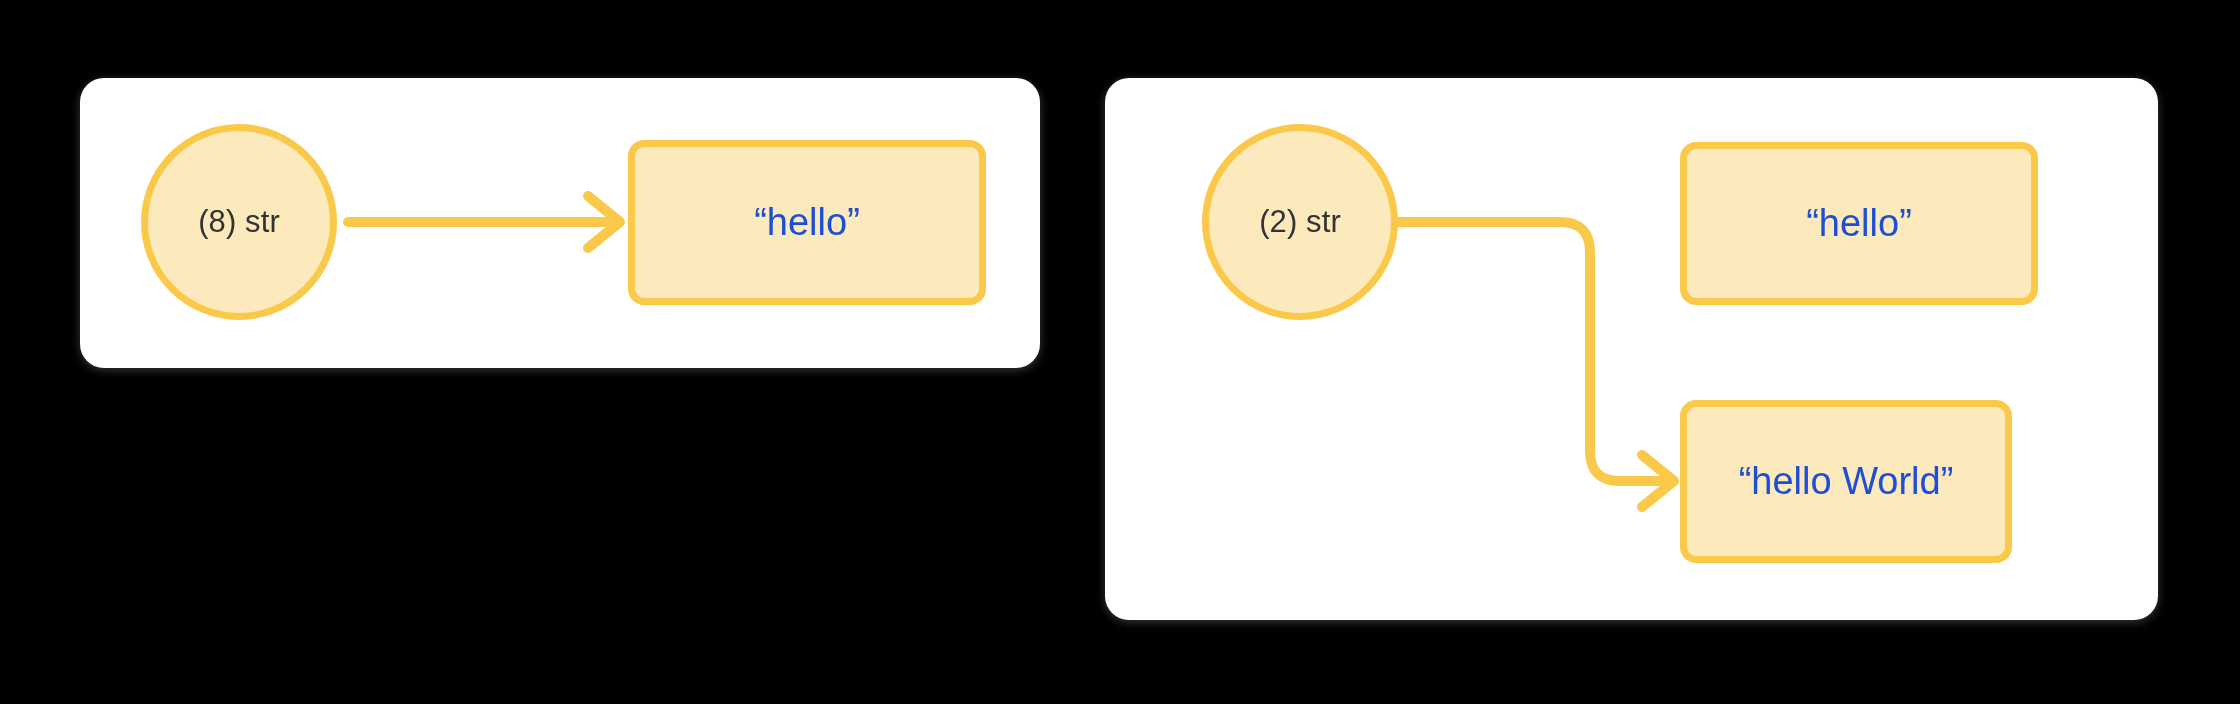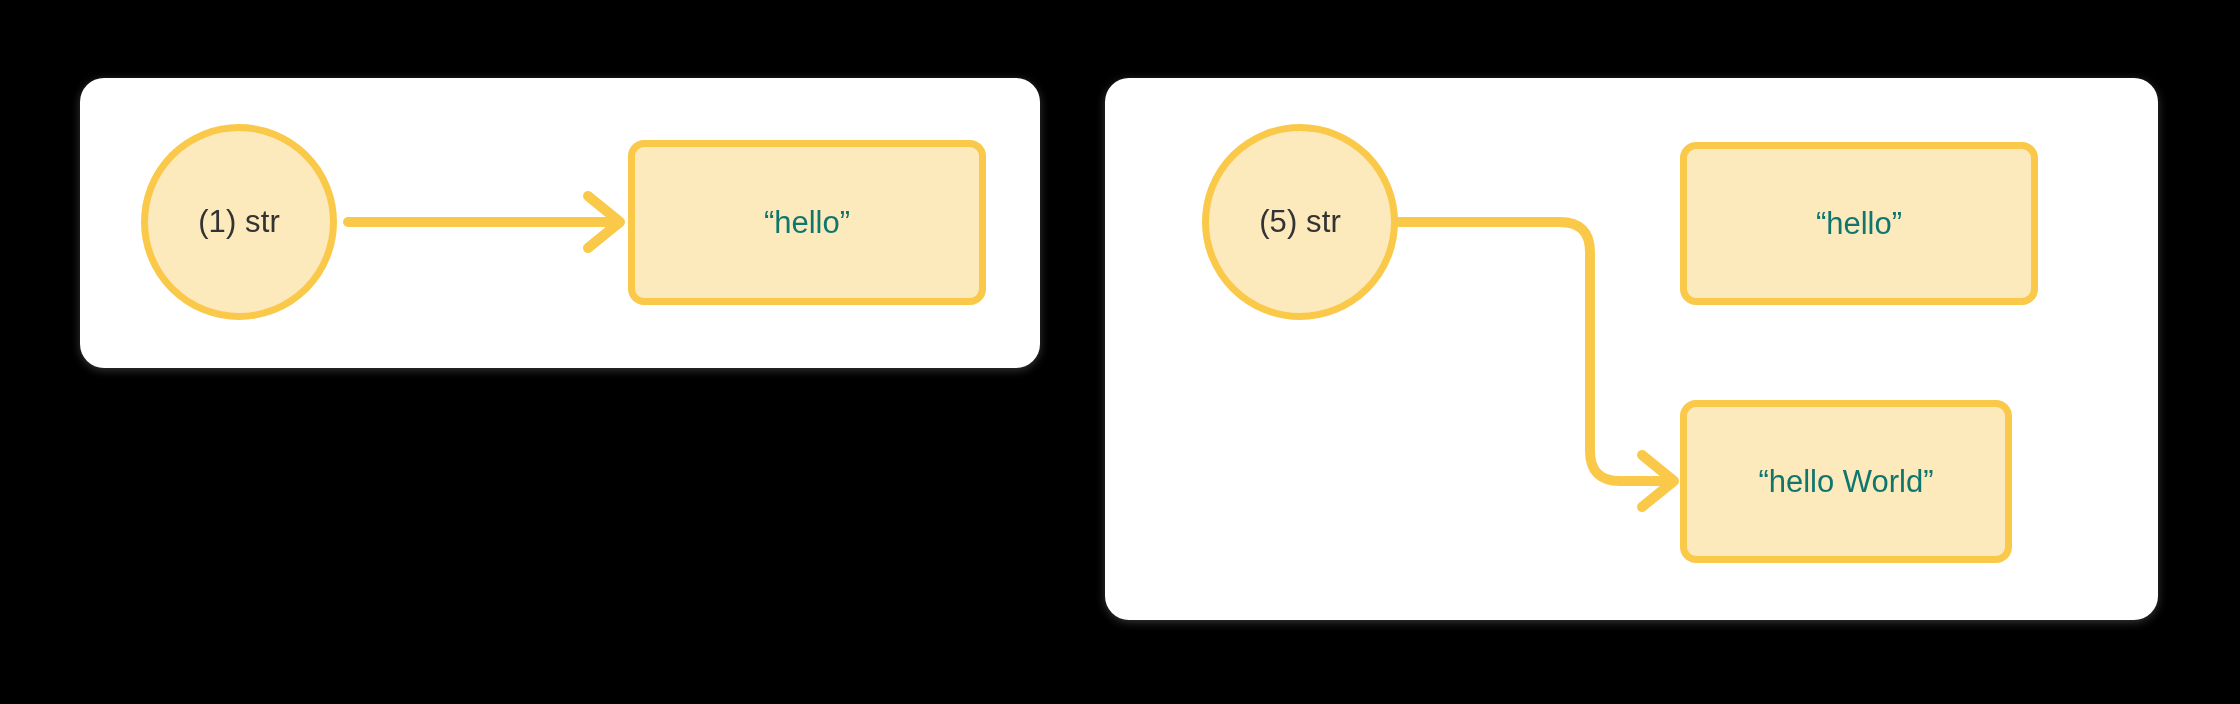--- a/index.html
+++ b/index.html
@@ -63,22 +63,22 @@
     position: absolute;
     background: #FCE9BC;
     border: 7px solid #FBC94A;
     border-radius: 16px;
     box-sizing: border-box;
     display: flex;
     align-items: center;
     justify-content: center;
   }
   .node-box .node-label {
-    font-size: 31px;
-    color: #0f766e;
+    font-size: 38px;
+    color: #1d4ed8;
     white-space: nowrap;
   }
 
   #box-hello-1      { left: 628px;  top: 140px; width: 358px; height: 165px; }
   #box-hello-2      { left: 1680px; top: 142px; width: 358px; height: 163px; }
   #box-hello-world  { left: 1680px; top: 400px; width: 332px; height: 163px; }
 
   
   .edge-layer {
     position: absolute;
@@ -105,37 +105,37 @@
 
   <div class="panel" id="panel-left"></div>
 
   <svg class="edge-layer" id="edges-left" viewBox="0 0 960 290">
 
     <path class="edge-path" d="M 268 144 L 534 144"></path>
     <path class="edge-path" d="M 508 118 L 540 144 L 508 170"></path>
   </svg>
 
   <div class="node-circle" id="circle-1">
-    <span class="node-label">(1) str</span>
+    <span class="node-label">(8) str</span>
   </div>
 
   <div class="node-box" id="box-hello-1">
     <span class="node-label">“hello”</span>
   </div>
 
   <div class="panel" id="panel-right"></div>
 
   <svg class="edge-layer" id="edges-right" viewBox="0 0 1053 542">
 
     <path class="edge-path" d="M 293 144 L 455 144 Q 485 144 485 174 L 485 373 Q 485 403 515 403 L 563 403"></path>
     <path class="edge-path" d="M 537 377 L 569 403 L 537 429"></path>
   </svg>
 
   <div class="node-circle" id="circle-2">
-    <span class="node-label">(5) str</span>
+    <span class="node-label">(2) str</span>
   </div>
 
   <div class="node-box" id="box-hello-2">
     <span class="node-label">“hello”</span>
   </div>
 
   <div class="node-box" id="box-hello-world">
     <span class="node-label">“hello World”</span>
   </div>
 

